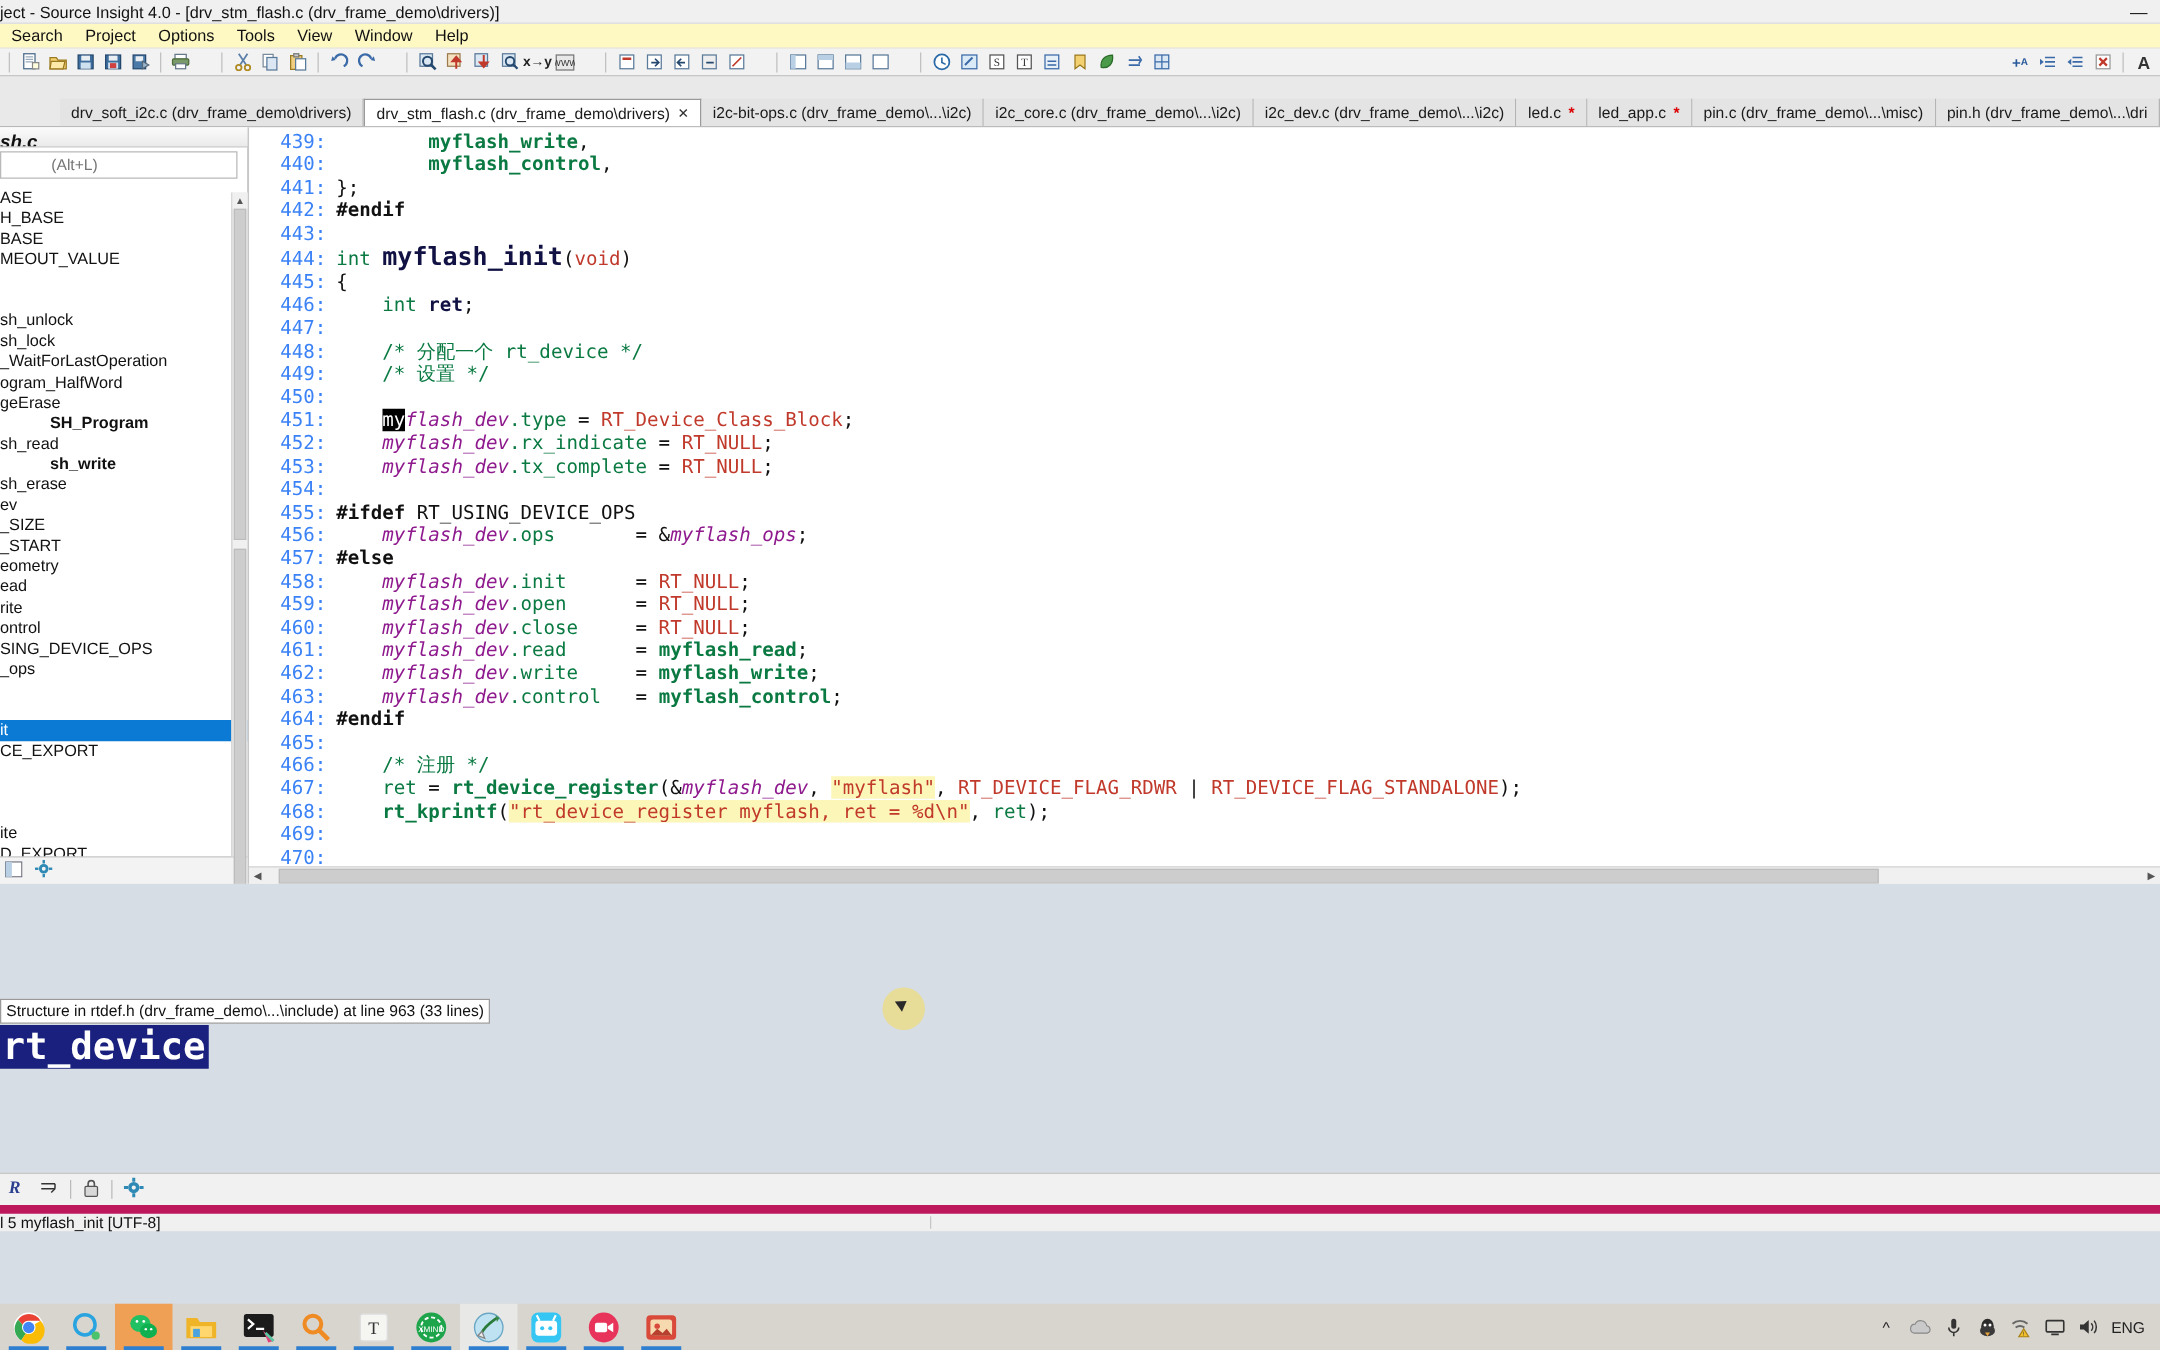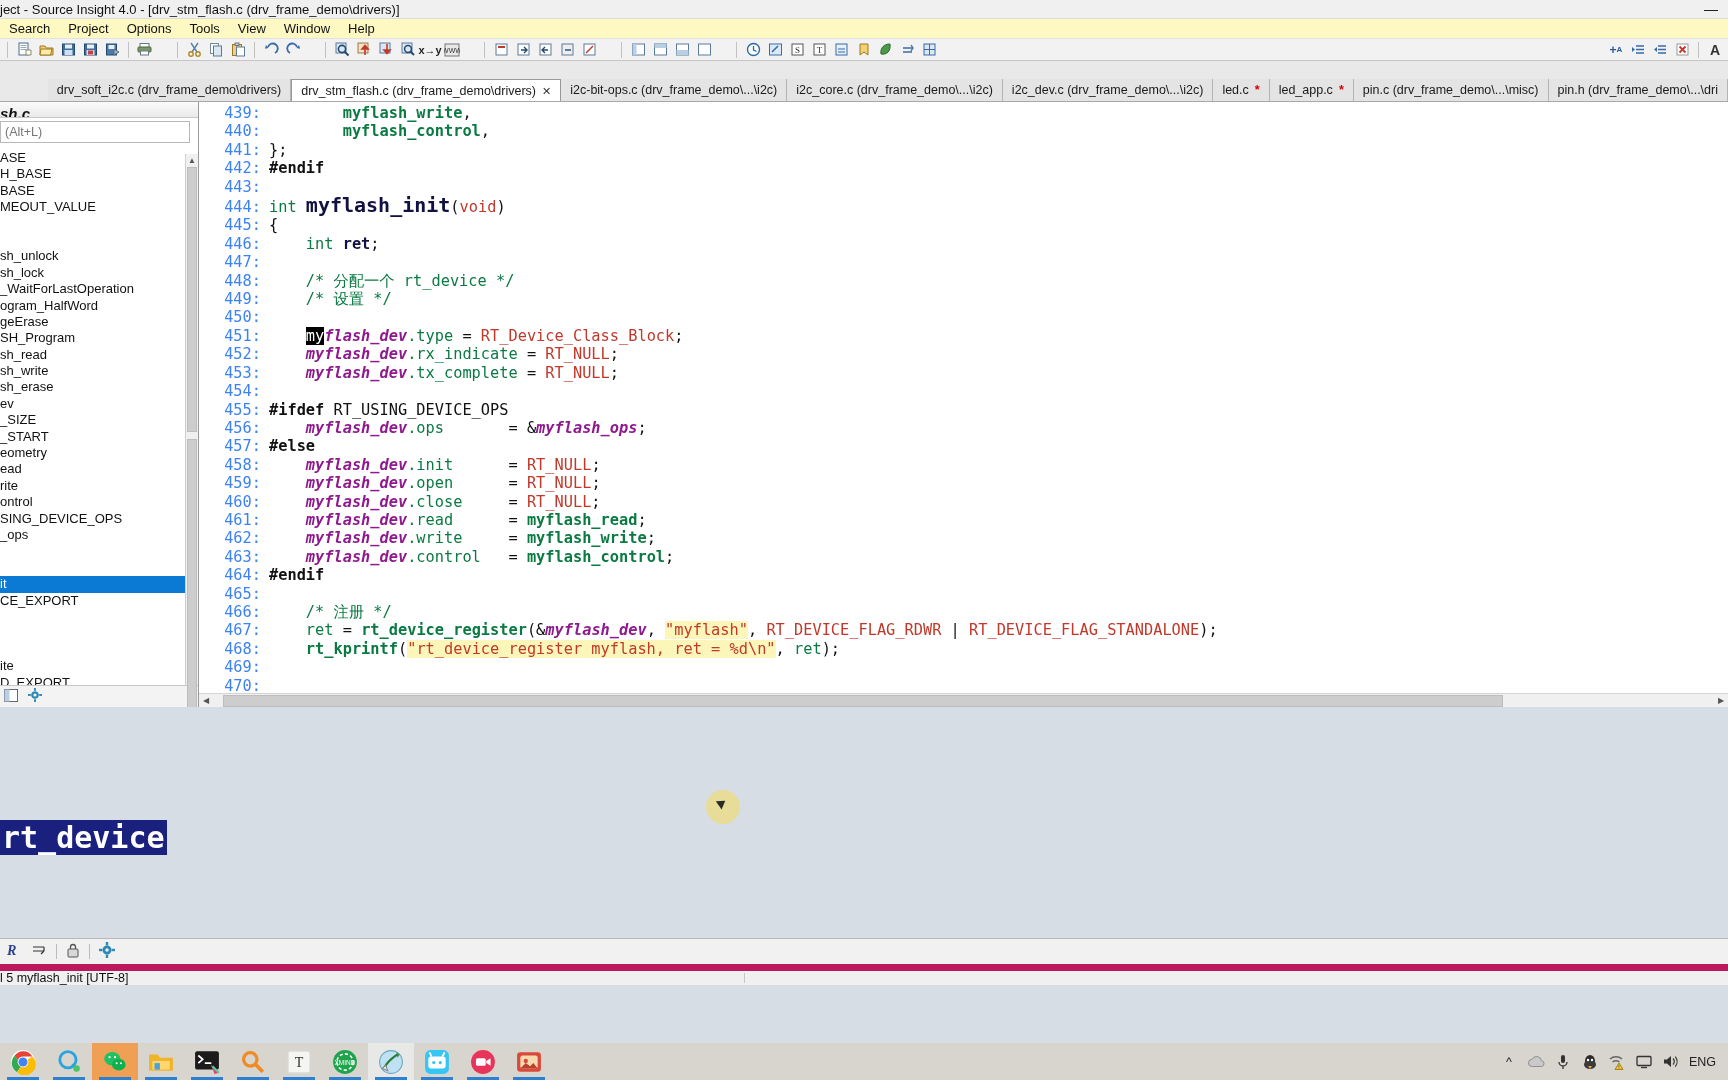--- a/index.html
+++ b/index.html
@@ -107,32 +107,33 @@
     height:22px; margin:3px 8px 3px 0px;
     border:1px solid #b9b9b9; background:#fff;
     display:flex; align-items:center;
     padding-left:2px;
   }
   .sp-search input {
     border:0; outline:0; width:100%;
     font-family:"Liberation Sans", sans-serif;
     font-size:12.5px; color:#000000;
     background:transparent;
+    margin-left:36px;
   }
   .sp-list {
     flex:1; overflow:hidden; position:relative;
     padding-top:4px;
   }
   .sp-item {
     height:16.4px; line-height:16.4px;
     font-size:13px; color:#111;
     padding-left:0px;
     white-space:nowrap; overflow:hidden;
   }
-  .sp-item.bold { font-weight:normal; }
+  .sp-item.bold { font-weight:bold;padding-left:40px; }
   .sp-item.sel { background:#0b7ad4; color:#fff; }
   .sp-item.blank { }
   
   .sp-vscroll {
     position:absolute; right:0; top:52px; width:13px; bottom:22px;
     background:#f0f0f0; border-left:1px solid #d0d0d0;
   }
   .sp-vscroll .arrow {
     height:13px; background:#f0f0f0; display:flex;
     align-items:center; justify-content:center; font-size:8px; color:#555;
@@ -168,21 +169,21 @@
     text-align:right; color:#3b82f6;
     font-family:"DejaVu Sans Mono","Liberation Mono", monospace;
     font-size:15.3px;
   }
   .lnbar { display:inline-block; width:8px; }
   .cl { color:#0a7a42; }           
   .pp { color:#111; font-weight:bold; }  
   .ty { color:#0a7a42; }        
   .fn { color:#111144; font-weight:bold; }
   .fnbig { color:#111144; font-weight:bold; font-size:20px; }
-  .var { color:#8e1a8e; font-weight:bold; font-style:italic;text-align:right; }
+  .var { color:#8e1a8e; font-weight:normal; font-style:italic;text-align:right; }
   .cst { color:#c0392b; }       
   .str { color:#c0392b; background:#fcf6b8; }
   .cmt { color:#0a7a42; }
   .op  { color:#111; }
   .sel { background:#000000; color:#fff; }
   .fnref { color:#0a7a42; font-weight:bold; }
 
   
   .hscroll {
     position:absolute; left:0; right:0; bottom:0; height:14px;
@@ -649,20 +650,21 @@
       <div class="trough">
         <div class="thumb"></div>
       </div>
       <div class="ar">▶</div>
     </div>
   </div>
 </div>
 
 <div class="lowerpane">
   <div class="cursor"></div>
+  <div class="tooltip">Structure in rtdef.h (drv_frame_demo\...\include) at line 963 (33 lines)</div>
   <div class="bigsym">rt_device</div>
 </div>
 
 <div class="botbar">
   <span>
     <svg width="17" height="16" viewBox="0 0 18 16">
         <text x="1" y="13" font-family="Liberation Serif" font-size="15" font-style="italic" font-weight="bold" fill="#2a3f8f">R</text>
       </svg>
   </span>
   <span>

